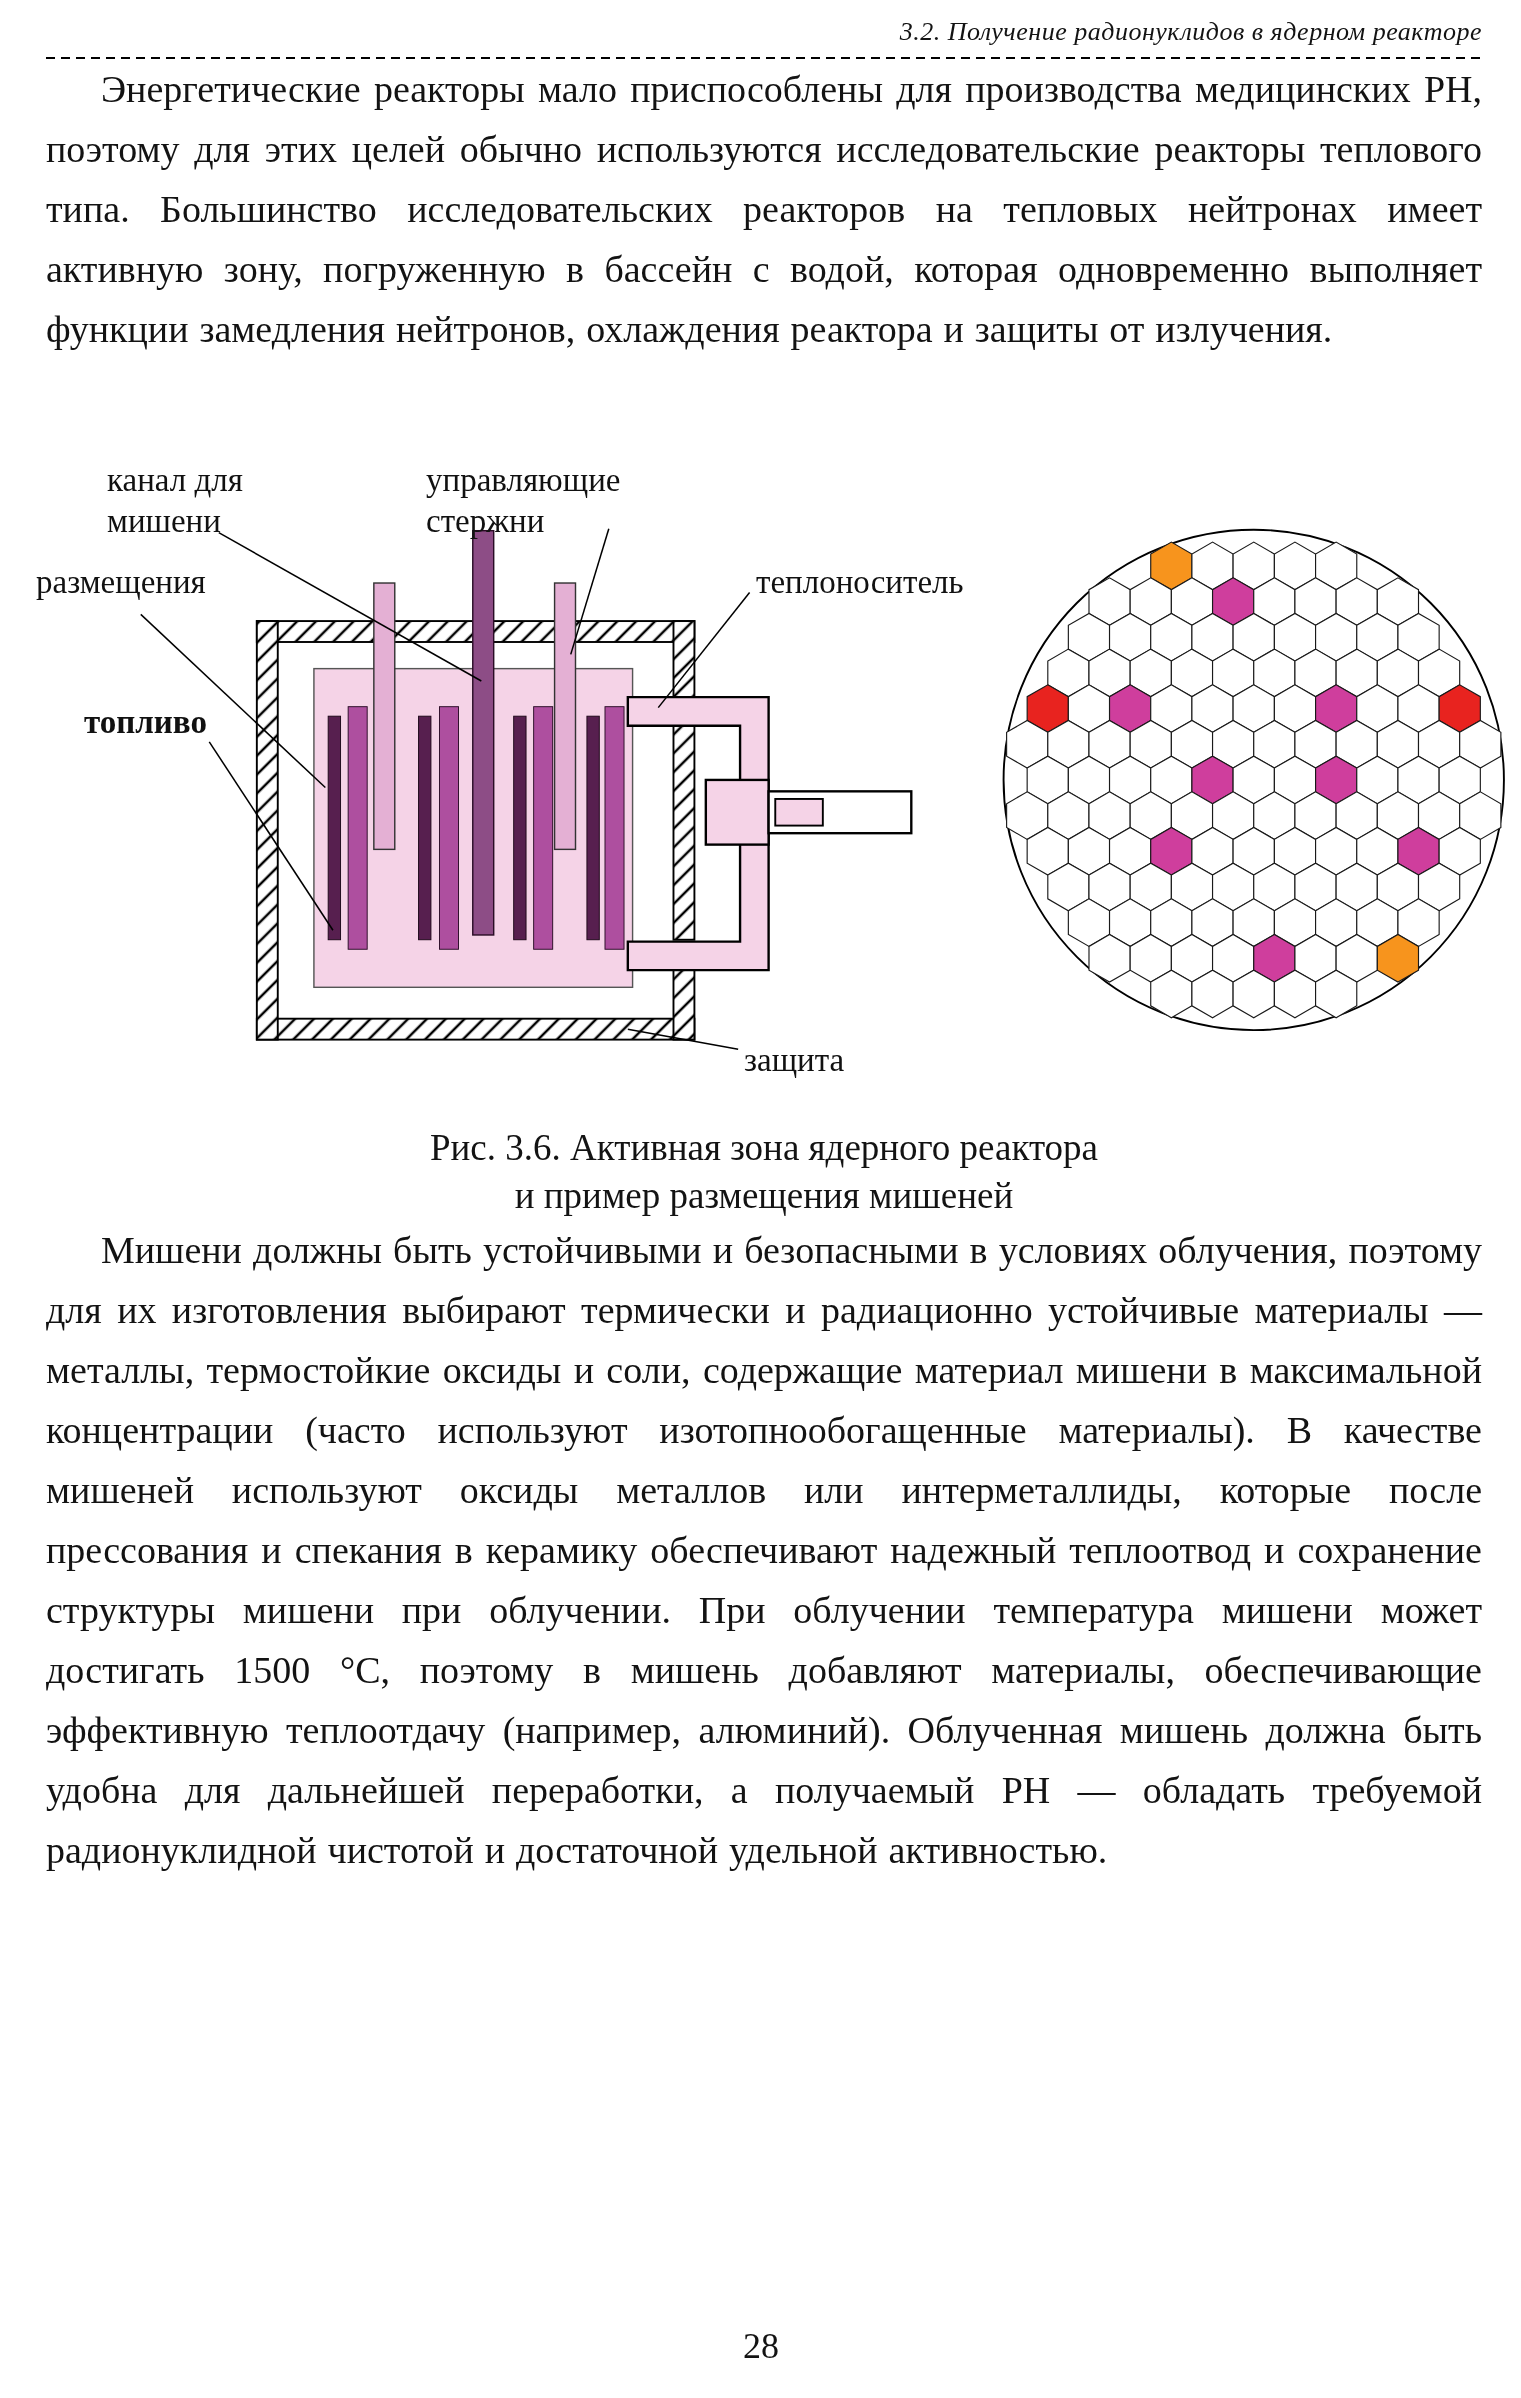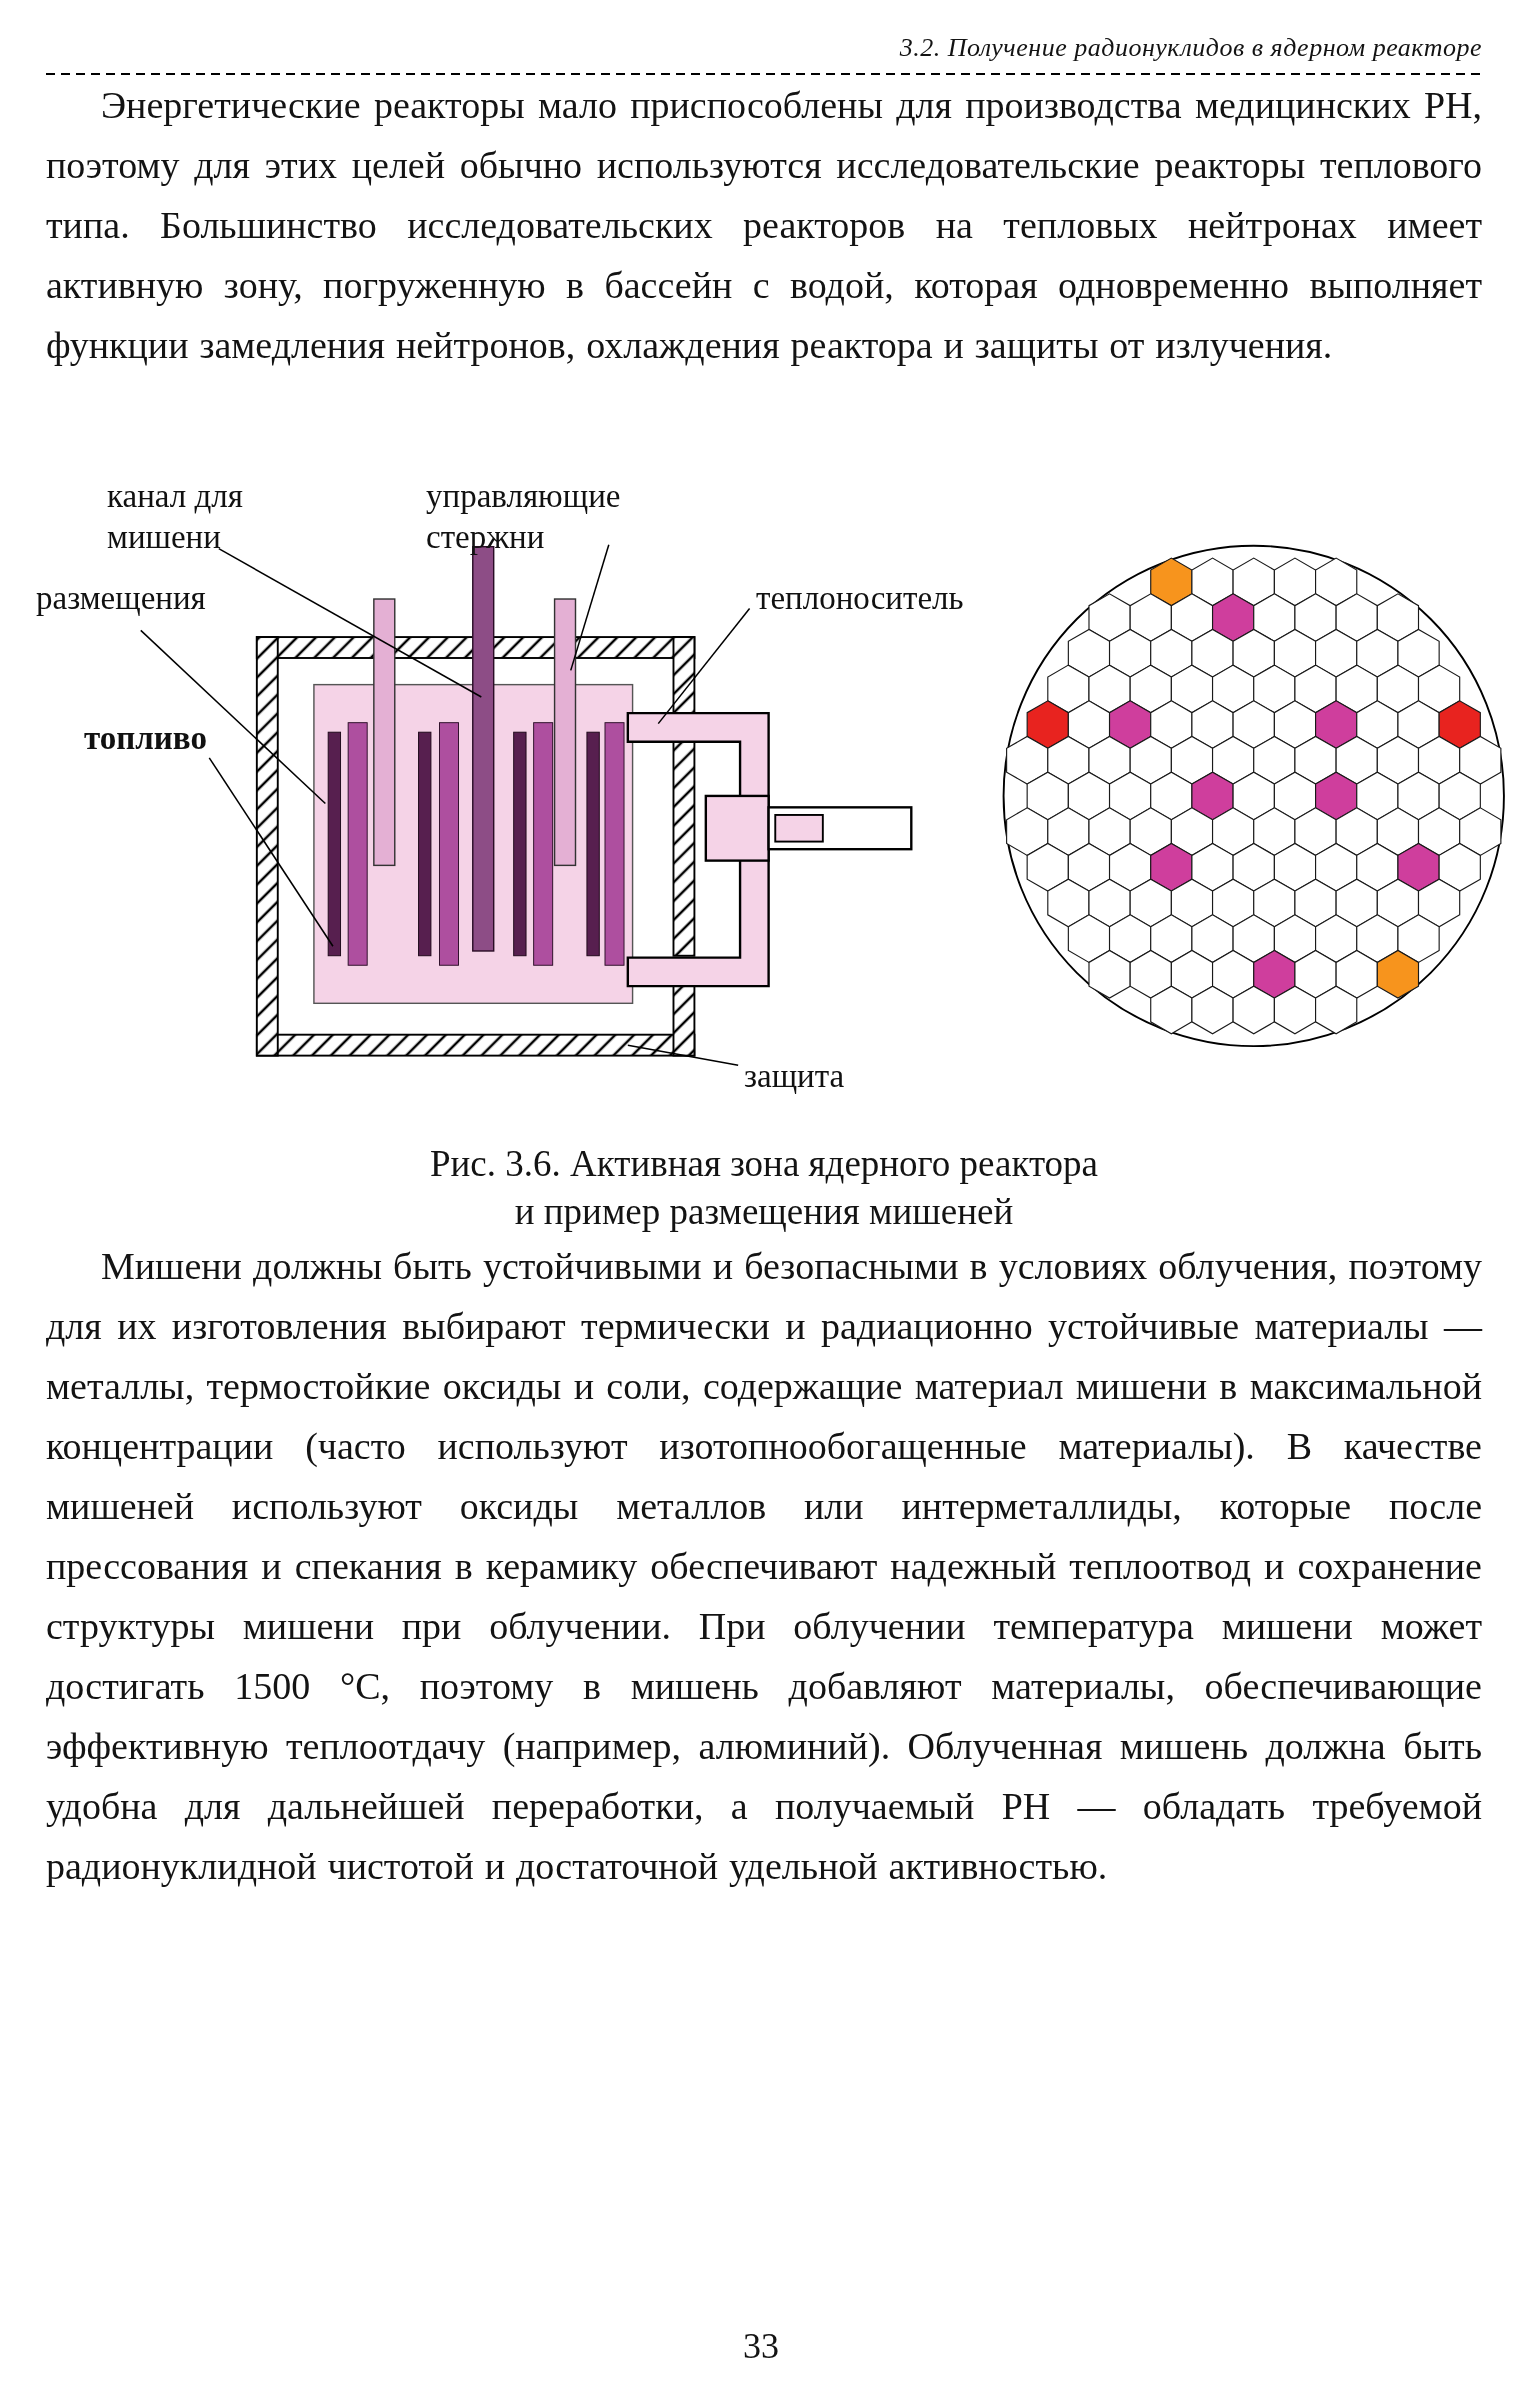--- a/index.html
+++ b/index.html
@@ -5,21 +5,21 @@
   html, body { margin: 0; padding: 0; }
   body {
     width: 1522px;
     height: 2399px;
     background: #ffffff;
     color: #131313;
     font-family: "Liberation Serif", "DejaVu Serif", serif;
     position: relative;
     overflow: hidden;
   }
-  .content { padding: 16px 40px 0 46px; }
+  .content { padding: 0 40px 0 46px; }
 
   .header-row {
     padding-top: 17px;
     text-align: right;
     font-style: italic;
     font-size: 26px;
     letter-spacing: 0.5px;
   }
   .dashed-rule {
     margin-top: 9.5px;
@@ -284,14 +284,14 @@
 
   <div class="caption">
     <div>Рис. 3.6. Активная зона ядерного реактора</div>
     <div>и пример размещения мишеней</div>
   </div>
 
   <p class="body-par p3">Мишени должны быть устойчивыми и безопасными в условиях облучения, поэтому для их изготовления выбирают термически и радиационно устойчивые материалы — металлы, термостойкие оксиды и соли, содержащие материал мишени в максимальной концентрации (часто используют изотопнообогащенные материалы). В качестве мишеней используют оксиды металлов или интерметаллиды, которые после прессования и спекания в керамику обеспечивают надежный теплоотвод и сохранение структуры мишени при облучении. При облучении температура мишени может достигать 1500 °С, поэтому в мишень добавляют материалы, обеспечивающие эффективную теплоотдачу (например, алюминий). Облученная мишень должна быть удобна для дальнейшей переработки, а получаемый РН — обладать требуемой радионуклидной чистотой и достаточной удельной активностью.</p>
 
 </div>
 
-<div class="page-num">33</div>
+<div class="page-num">28</div>
 
 
 </body></html>

